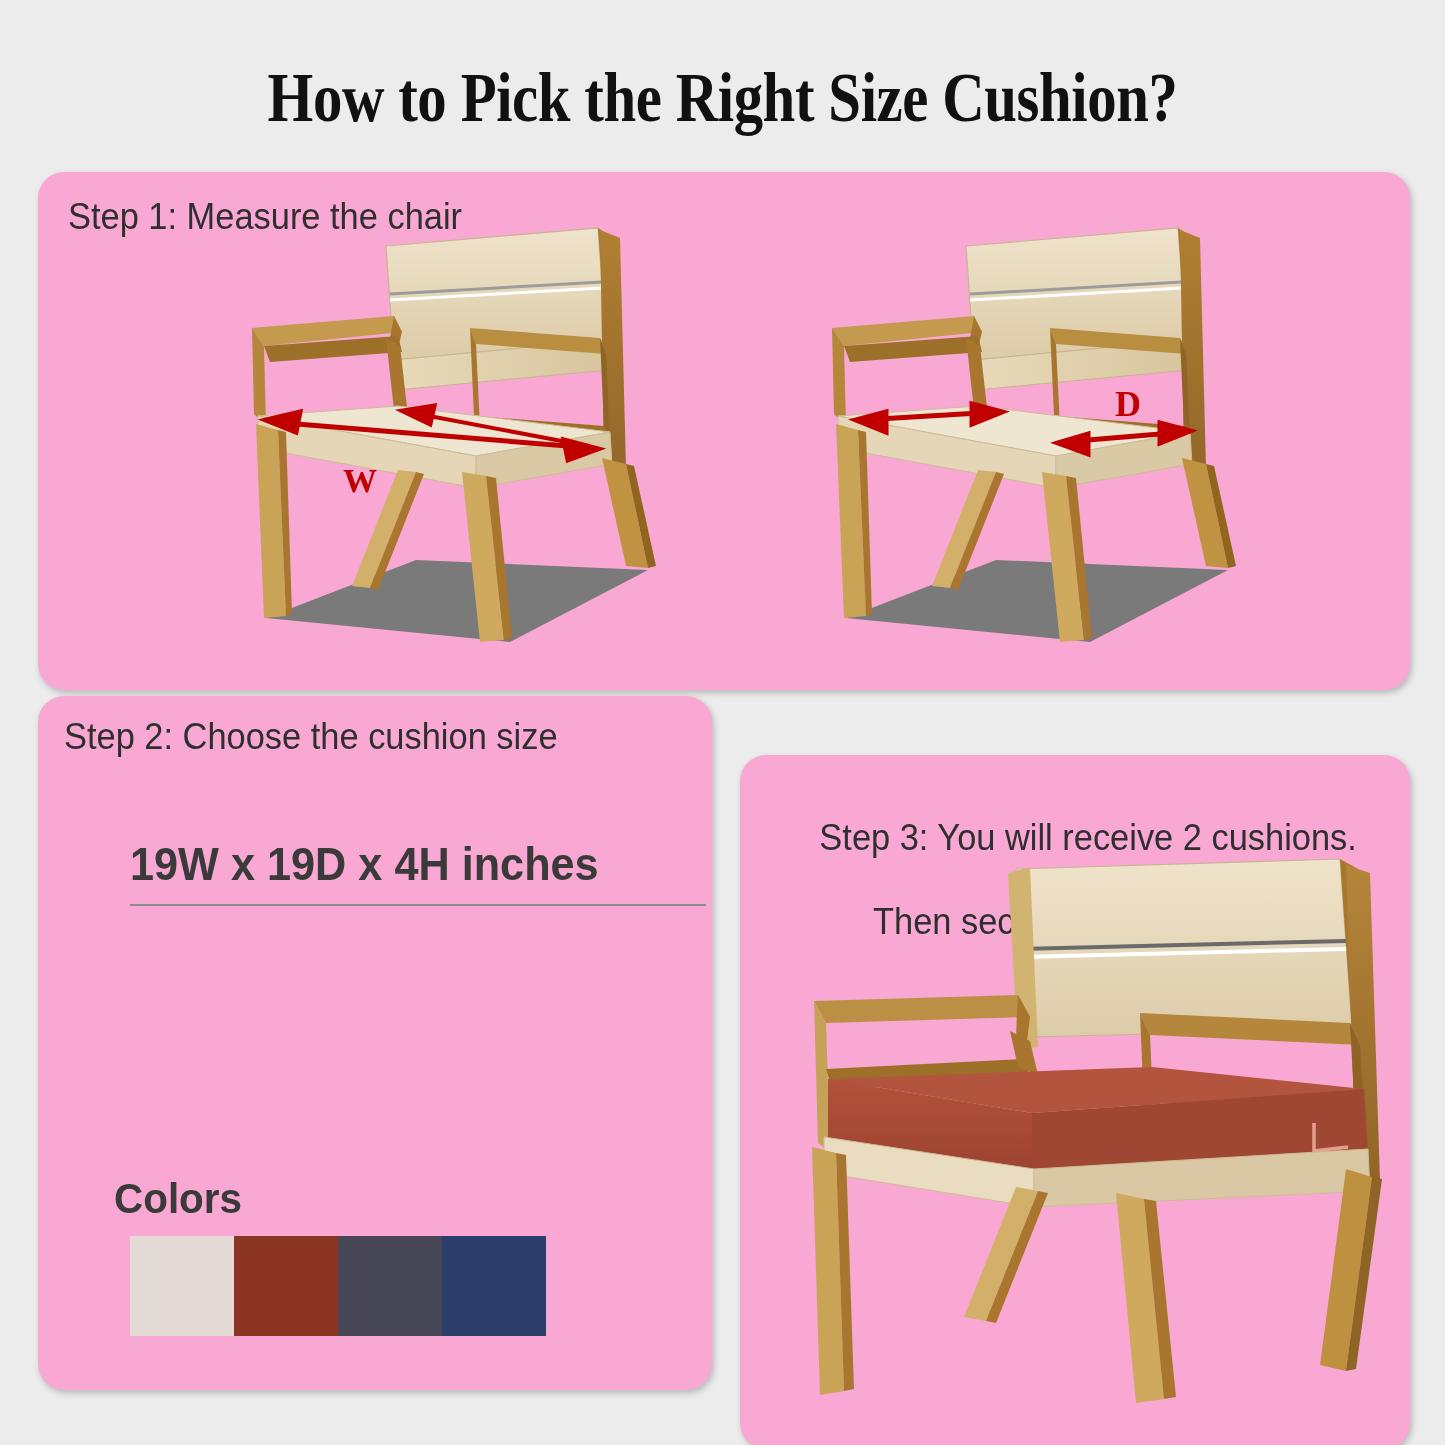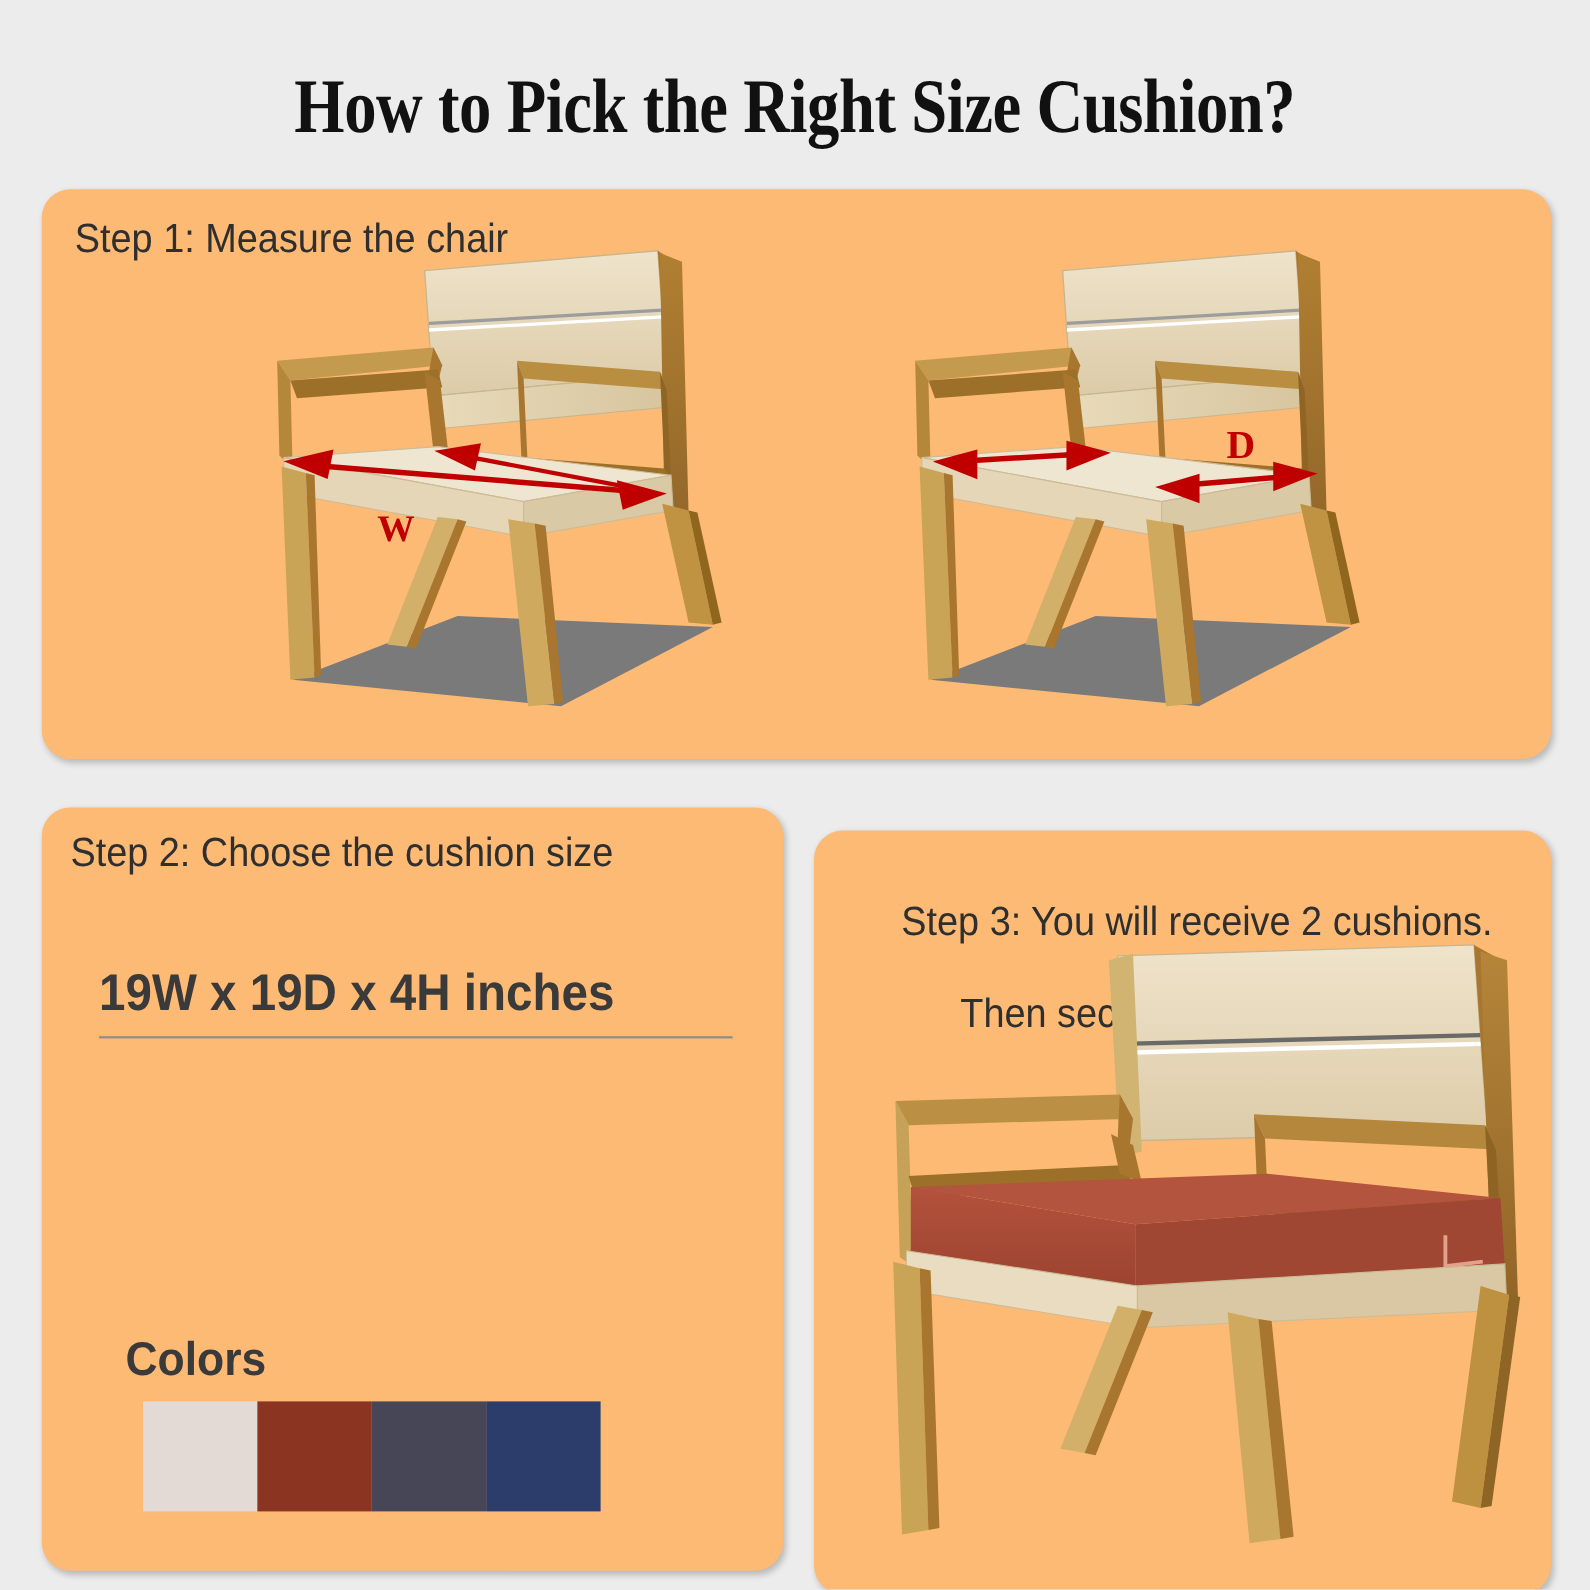--- a/index.html
+++ b/index.html
@@ -21,48 +21,48 @@
     letter-spacing:-0.5px;
     color:#111;
     transform:scaleX(0.84);
     transform-origin:50% 50%;
     white-space:nowrap;
   }
 
   
   .card{
     position:absolute;
-    background:#fdba74;
+    background:#f9a8d4;
     border-radius:26px;
     box-shadow:2px 3px 6px rgba(0,0,0,0.22);
     overflow:hidden;
   }
   #card-step1{left:38px;top:172px;width:1372px;height:518px;}
-  #card-step2{left:38px;top:734px;width:674px;height:694px;}
+  #card-step2{left:38px;top:696px;width:674px;height:694px;}
   #card-step3{left:740px;top:755px;width:670px;height:694px;text-align:right;}
 
   .step-head{
     position:absolute;
     color:#2f2f2f;
     font-size:37px;
     line-height:42px;
     font-family:"Liberation Sans", sans-serif;
     font-weight:normal;
     transform:scaleX(0.93);
     transform-origin:0 0;
     white-space:pre;
   }
   #head-step1{left:30px;top:24px;}
   #head-step2{left:26px;top:20px;}
   #head-step3{left:22px;top:20px;}
   #head-step3 .l2{display:block;}
 
   
   .size-list{position:absolute;left:52px;top:140px;width:580px;}
-  .size-row{position:relative;height:100px;}
+  .size-row{position:relative;height:100px;margin-left:40px;}
   .size-label{
     position:absolute;left:0;top:0;
     font-size:47px;
     font-weight:bold;
     color:#3a3a3a;
     letter-spacing:0px;
     transform:scaleX(0.92);
     transform-origin:0 0;
     white-space:nowrap;
   }

